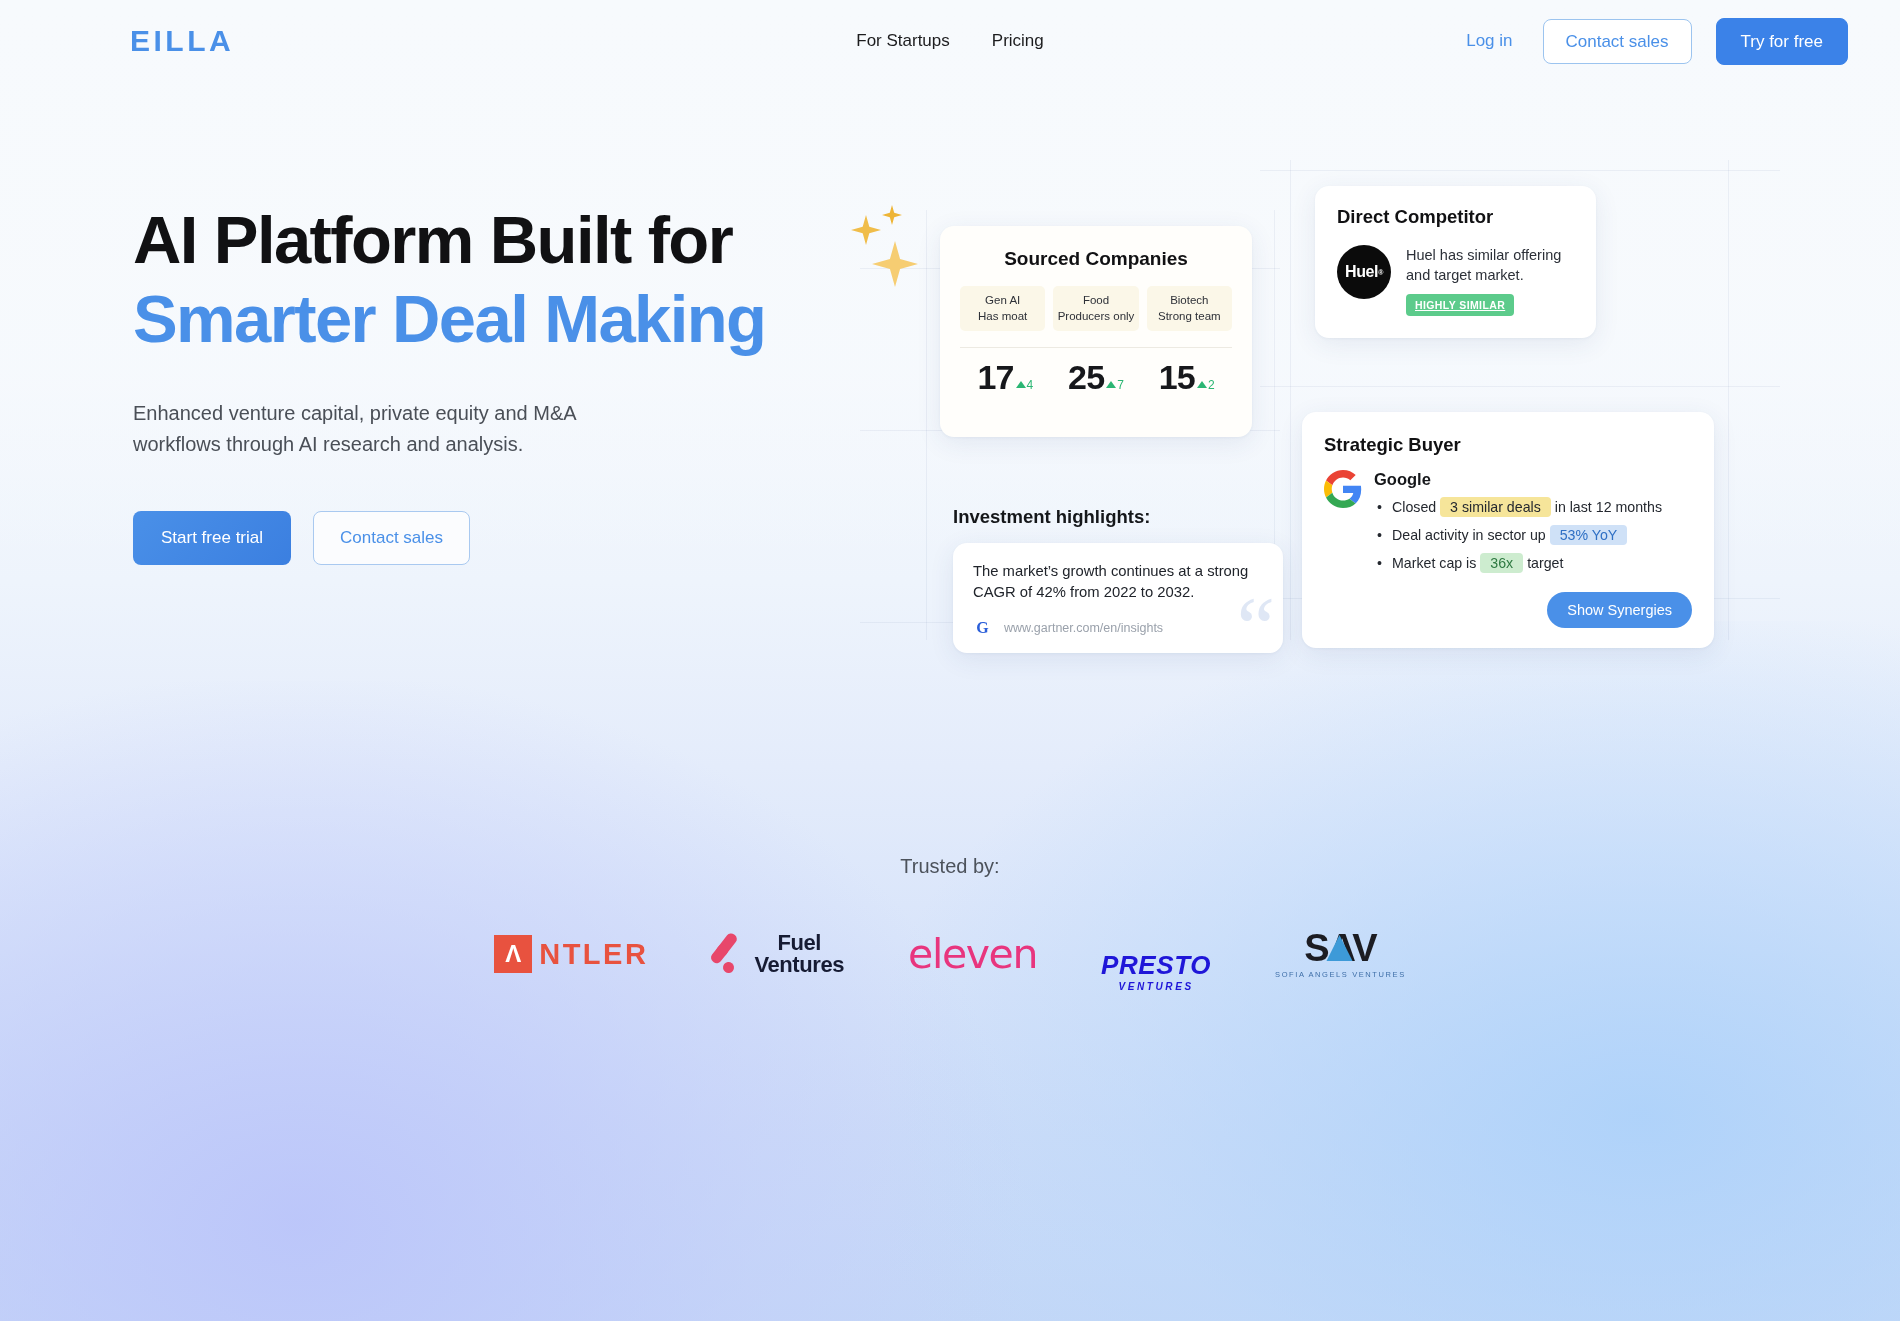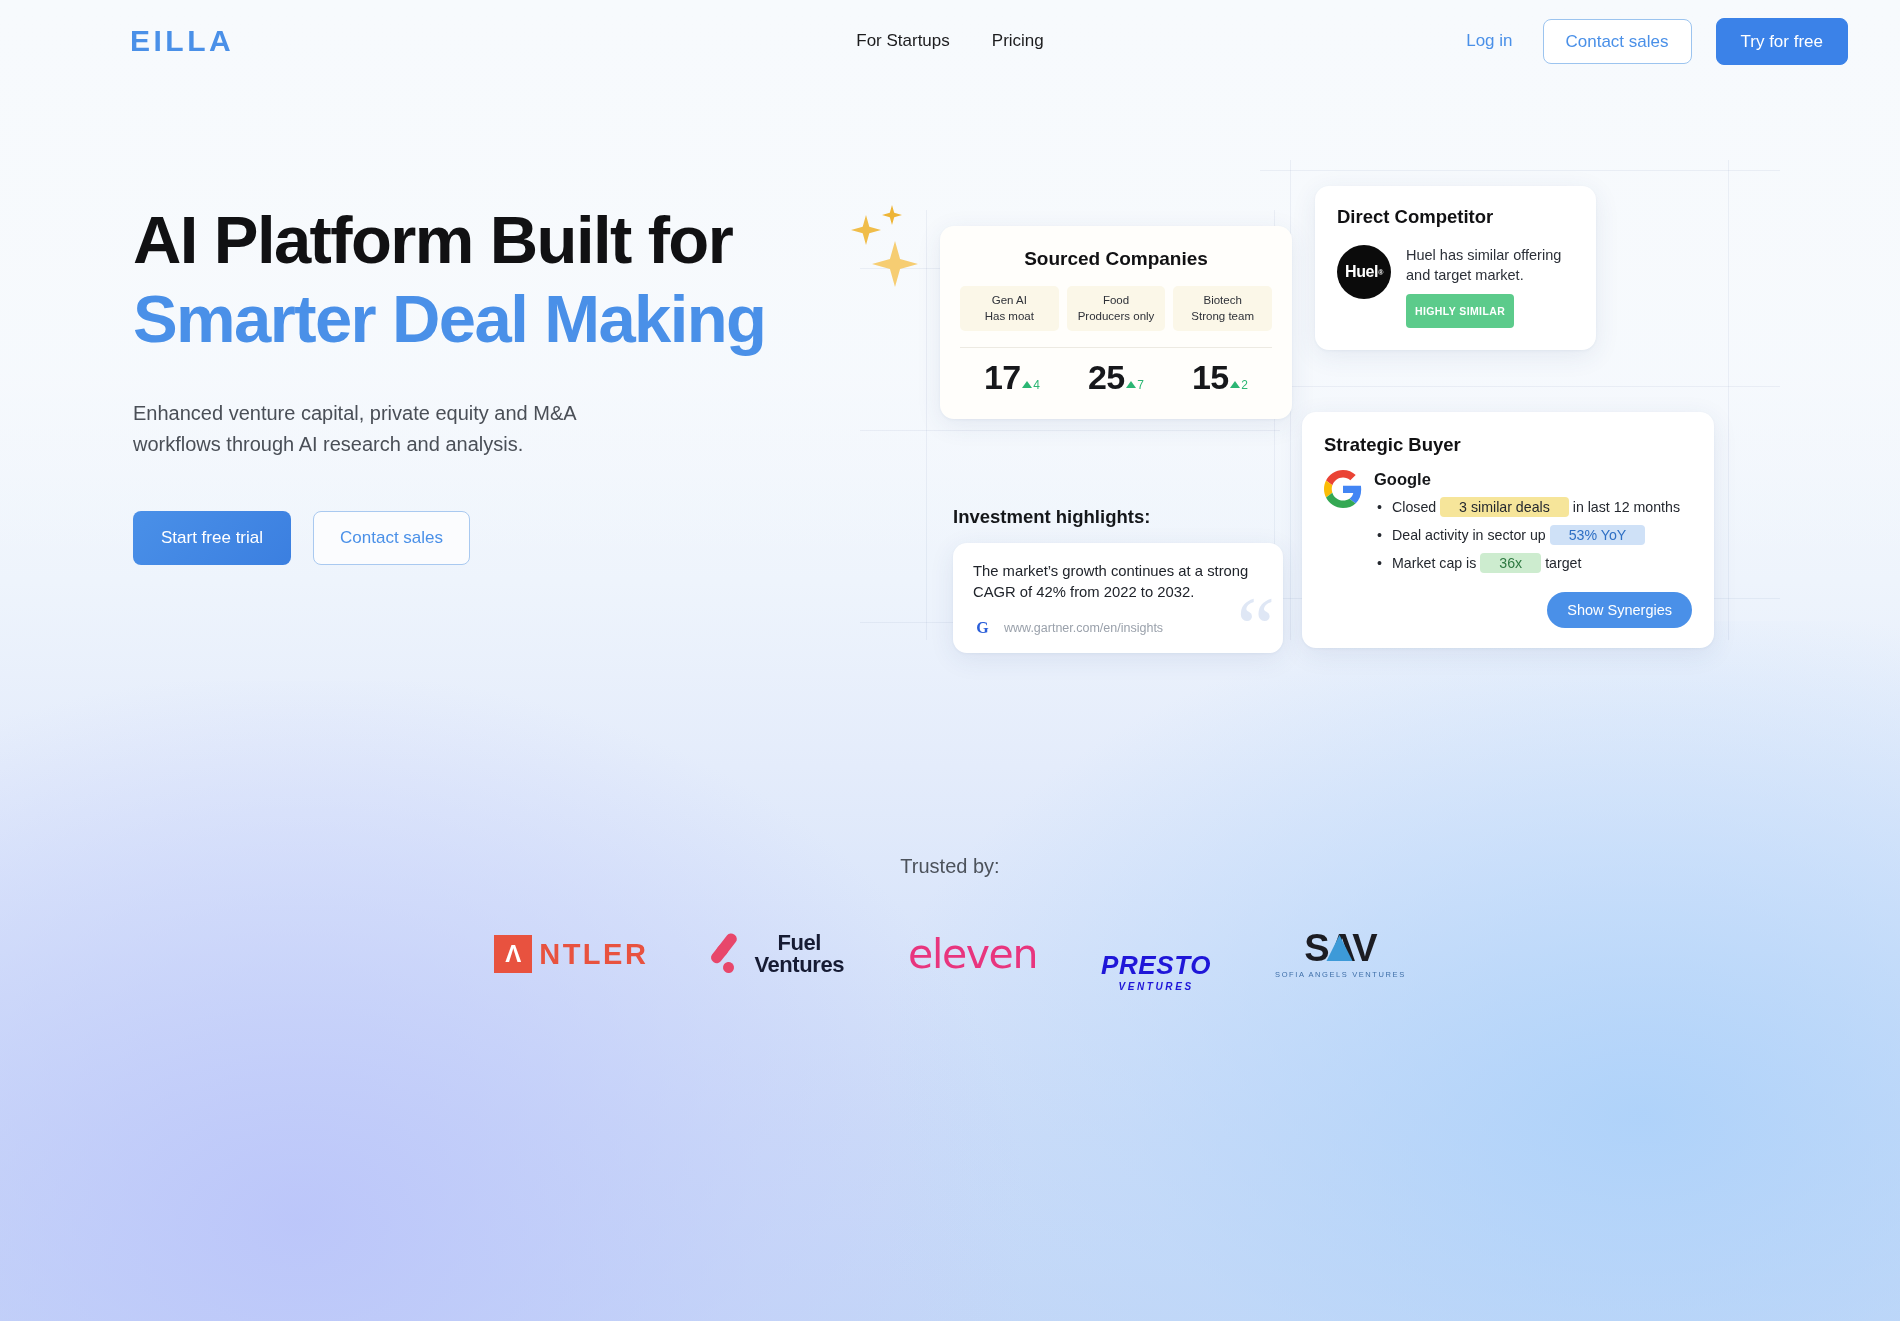--- a/index.html
+++ b/index.html
@@ -188,22 +188,22 @@
   .card {
     position: absolute;
     background: #ffffff;
     border-radius: 14px;
     box-shadow: 0 6px 26px rgba(45,70,120,0.09), 0 1px 3px rgba(45,70,120,0.05);
   }
 
   
   .card-sourced {
     left: 80px; top: 36px;
-    width: 352px;
-    padding: 22px 20px 22px;
+    width: 312px;
+    padding: 22px 20px 40px;
     background: #fffefb;
   }
   .sourced-title {
     text-align: center;
     font-size: 19px;
     font-weight: 700;
     color: #111113;
     margin-bottom: 16px;
   }
   .tag-row { display: flex; gap: 8px; }
@@ -276,22 +276,23 @@
     color: #2c3038;
   }
   .badge-similar {
     display: inline-block;
     margin-top: 9px;
     background: #5ccb8b;
     color: #ffffff;
     font-size: 10.5px;
     font-weight: 700;
     letter-spacing: 0.4px;
-    padding: 11px 9px;
+    padding: 5px 9px;
     border-radius: 4px;
+    text-decoration: underline;
   }
 
   
   .invest-wrap { position: absolute; left: 93px; top: 316px; width: 330px; }
   .invest-title {
     font-size: 18.5px;
     font-weight: 700;
     color: #15171a;
     margin-bottom: 15px;
   }
@@ -363,21 +364,21 @@
     color: #24282f;
     margin: 9px 0 0 18px;
     position: relative;
   }
   .buyer-list li::before {
     content: "•";
     position: absolute;
     left: -15px;
     color: #24282f;
   }
-  .hl { padding: 2px 19px; border-radius: 4px; }
+  .hl { padding: 2px 10px; border-radius: 4px; }
   .hl-yellow { background: #f6e59a; }
   .hl-blue   { background: #cfe1f7; color: #2e6fc4; }
   .hl-green  { background: #cdeccf; color: #2f7a42; }
   .btn-synergies {
     display: block;
     margin: 18px 0 0 auto;
     background: #4a90e8;
     color: #fff;
     border: none;
     border-radius: 18px;

